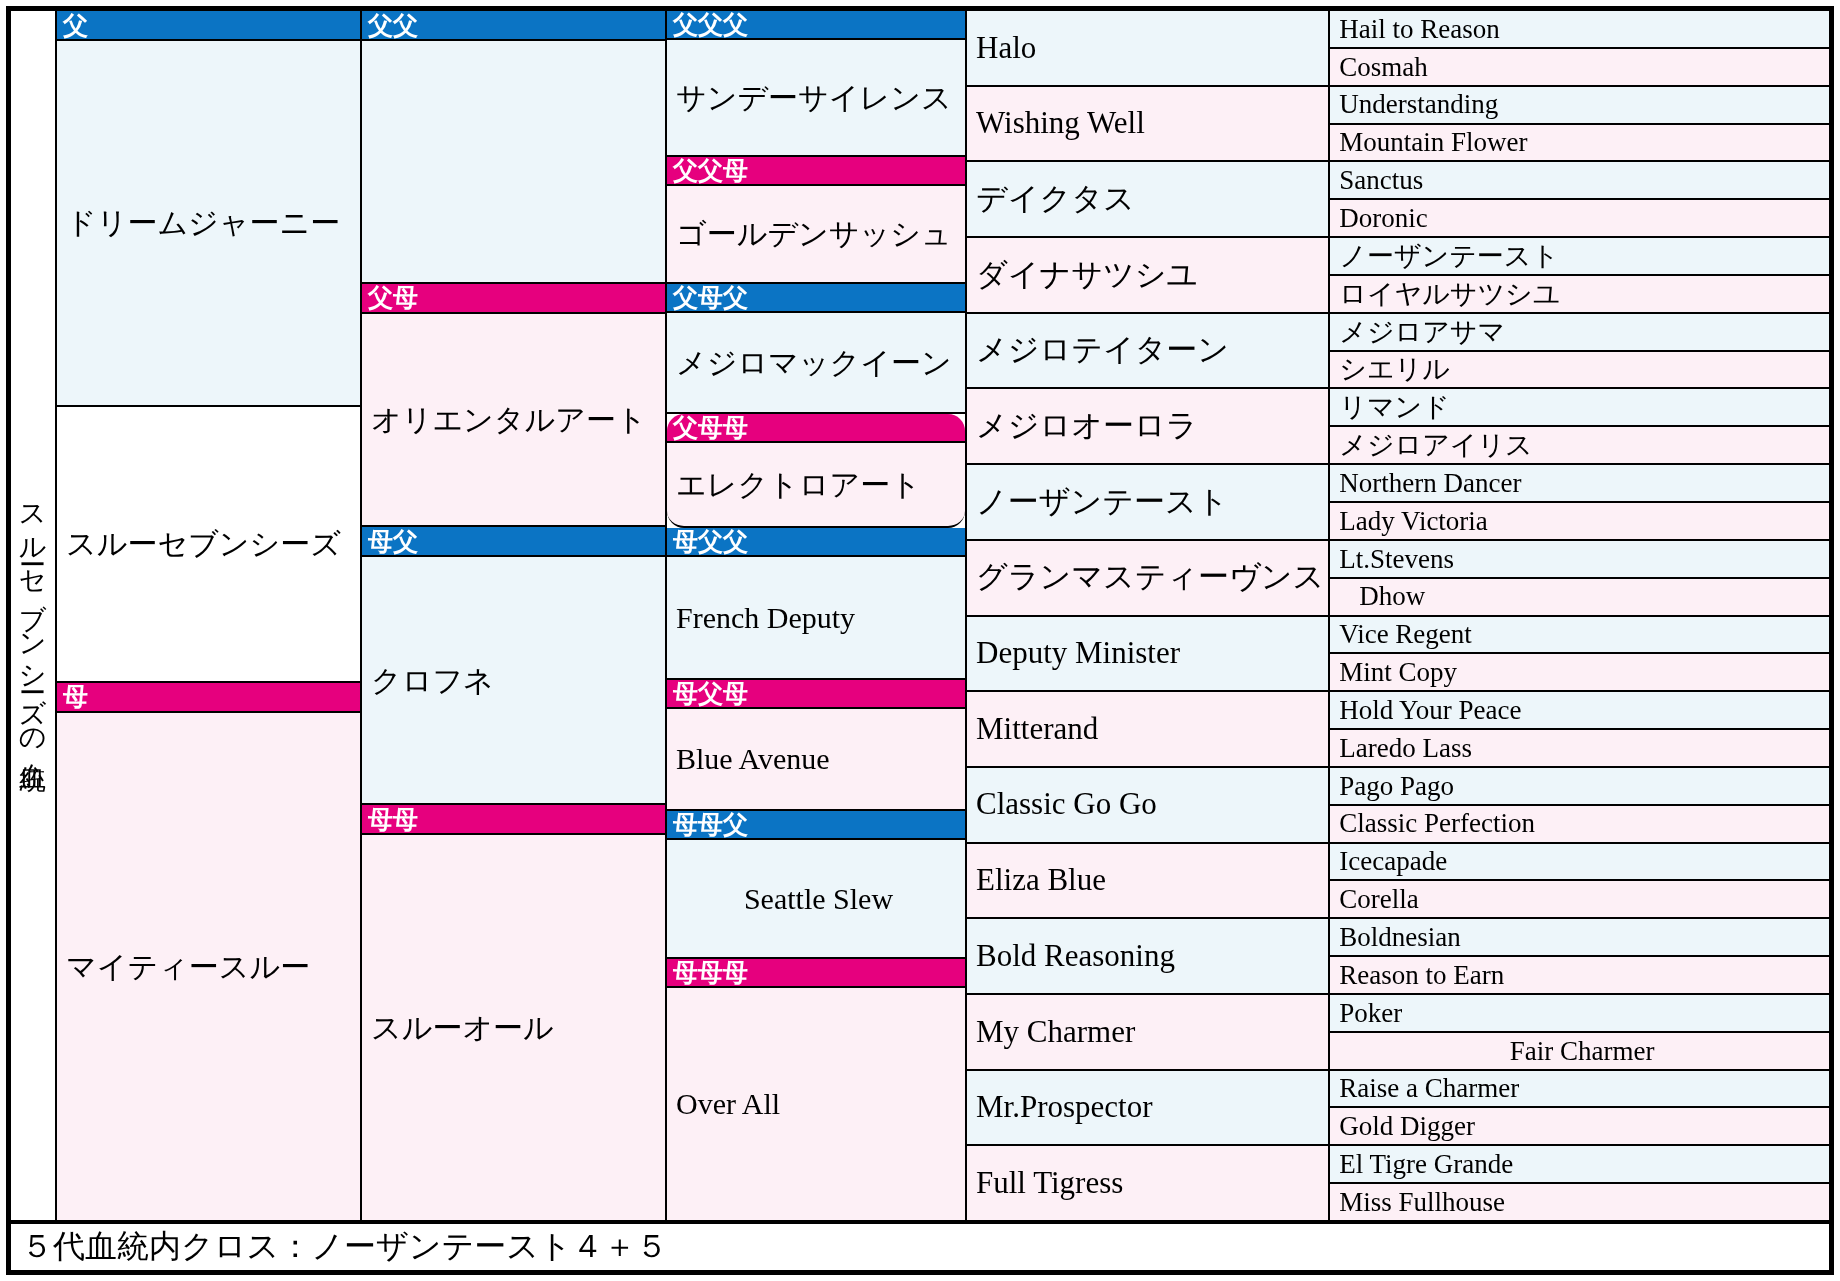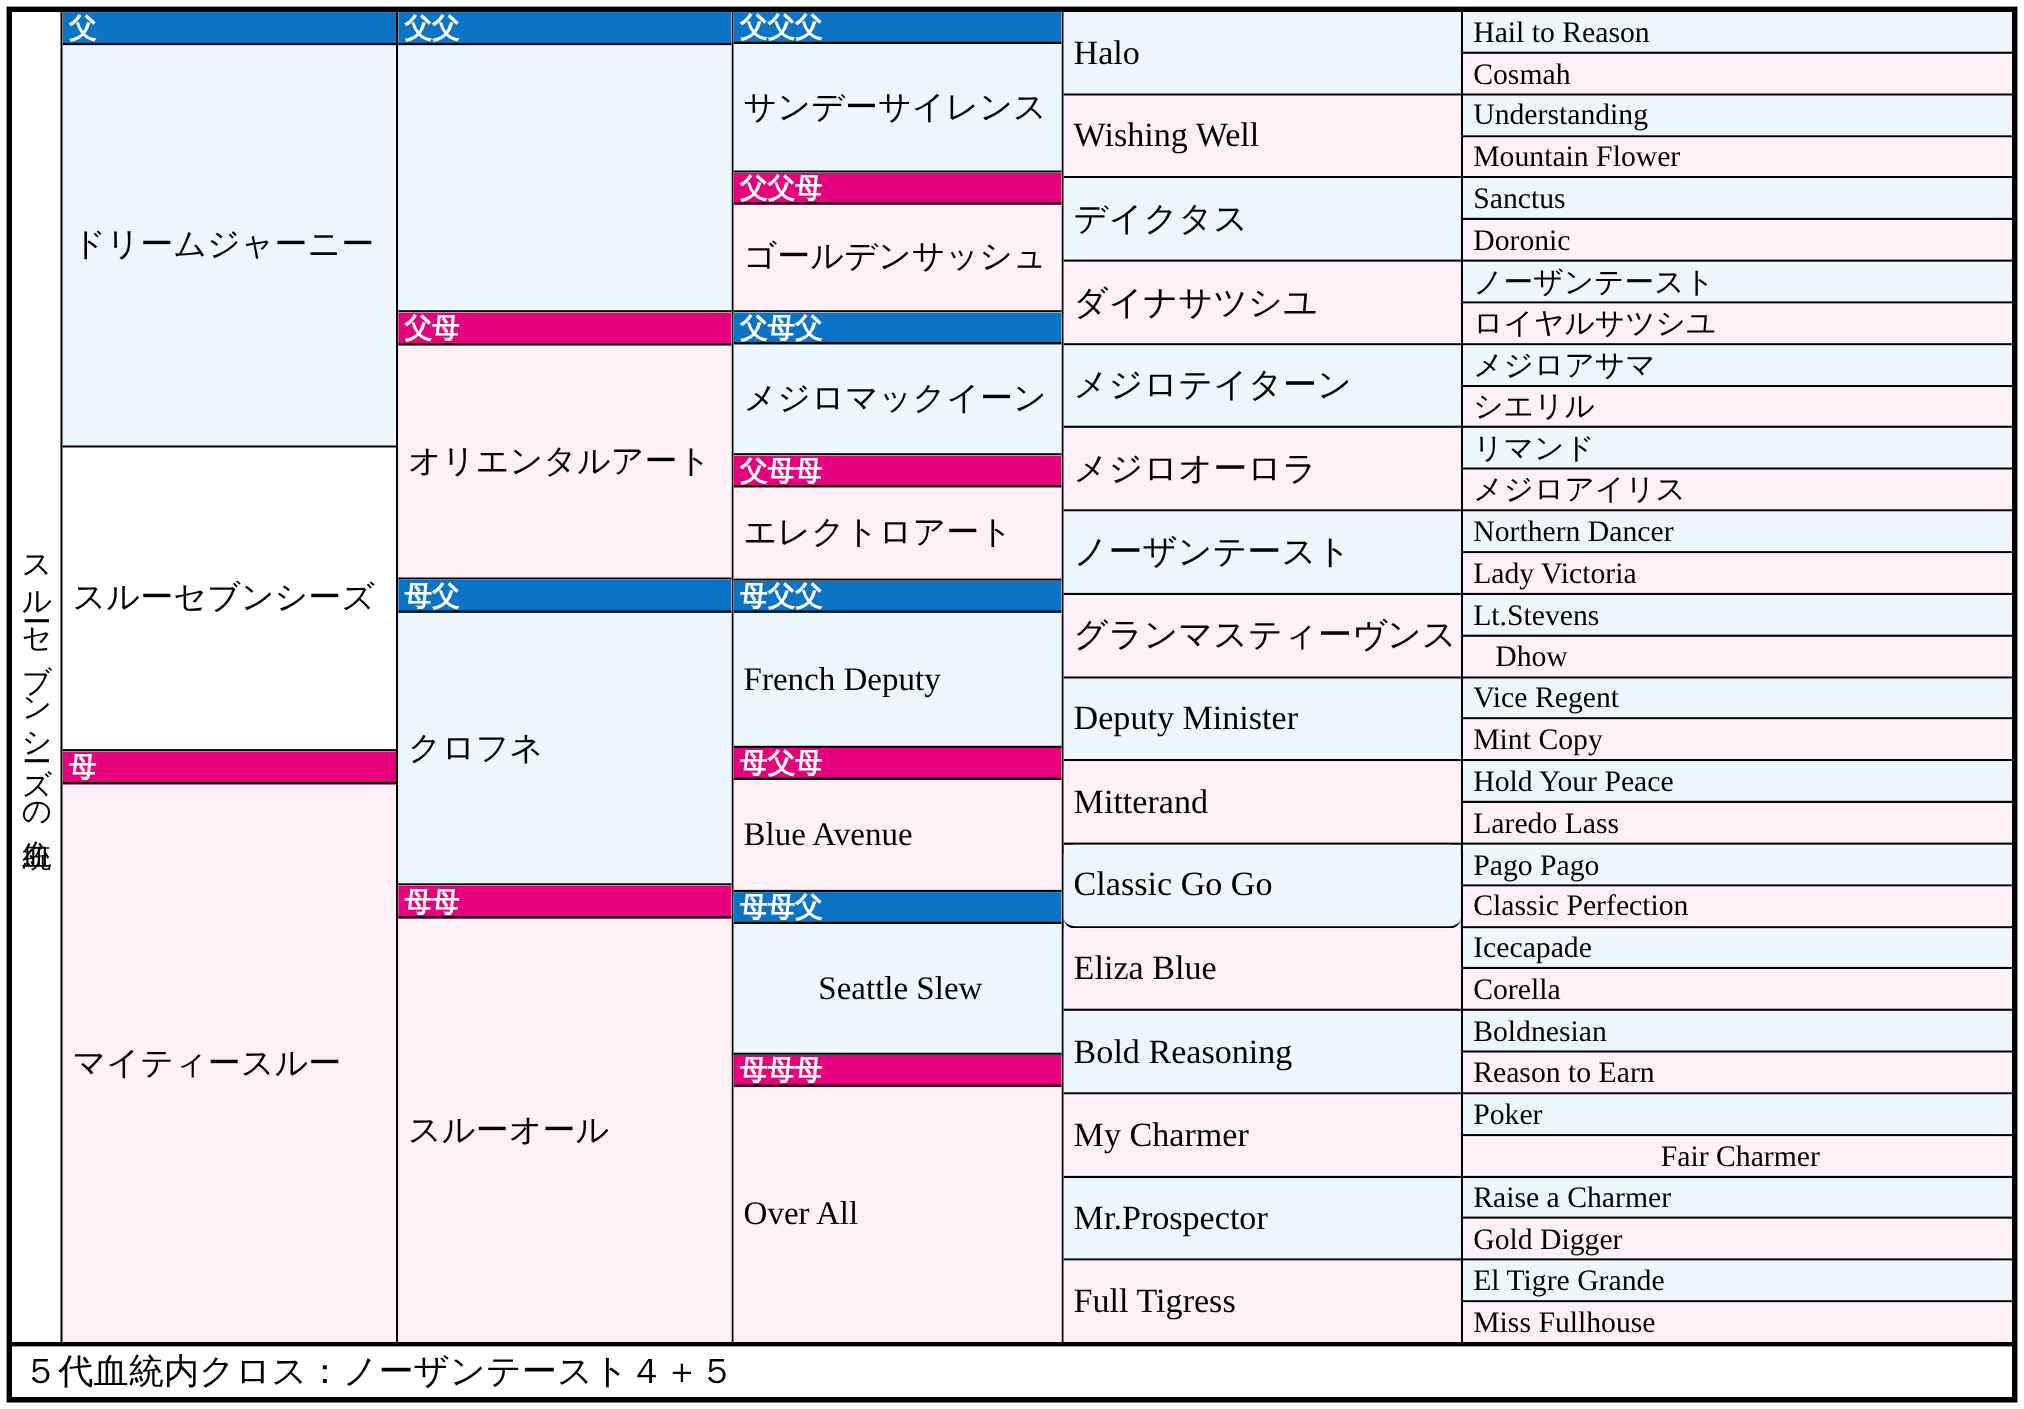--- a/index.html
+++ b/index.html
@@ -208,21 +208,21 @@
             <div class="nm">
               <span>ゴールデンサッシュ</span>
             </div>
           </div>
           <div class="block bg-blue" style="flex: 130 1 0px;">
             <div class="lbl sire">父母父</div>
             <div class="nm">
               <span>メジロマックイーン</span>
             </div>
           </div>
-          <div class="block bg-pink" style="flex: 113 1 0px;">
+          <div class="block bg-pink" style="flex: 113 1 0px; border-radius: 17px;">
             <div class="lbl dam">父母母</div>
             <div class="nm">
               <span>エレクトロアート</span>
             </div>
           </div>
           <div class="block bg-blue" style="flex: 152 1 0px;">
             <div class="lbl sire">母父父</div>
             <div class="nm">
               <span>French Deputy</span>
             </div>
@@ -291,21 +291,21 @@
           <div class="block bg-blue" style="flex: 1 1 0px;">
             <div class="nm">
               <span>Deputy Minister</span>
             </div>
           </div>
           <div class="block bg-pink" style="flex: 1 1 0px;">
             <div class="nm">
               <span>Mitterand</span>
             </div>
           </div>
-          <div class="block bg-blue" style="flex: 1 1 0px; border-radius: 10px;">
+          <div class="block bg-blue" style="flex: 1 1 0px;">
             <div class="nm">
               <span>Classic Go Go</span>
             </div>
           </div>
           <div class="block bg-pink" style="flex: 1 1 0px;">
             <div class="nm">
               <span>Eliza Blue</span>
             </div>
           </div>
           <div class="block bg-blue" style="flex: 1 1 0px;">

